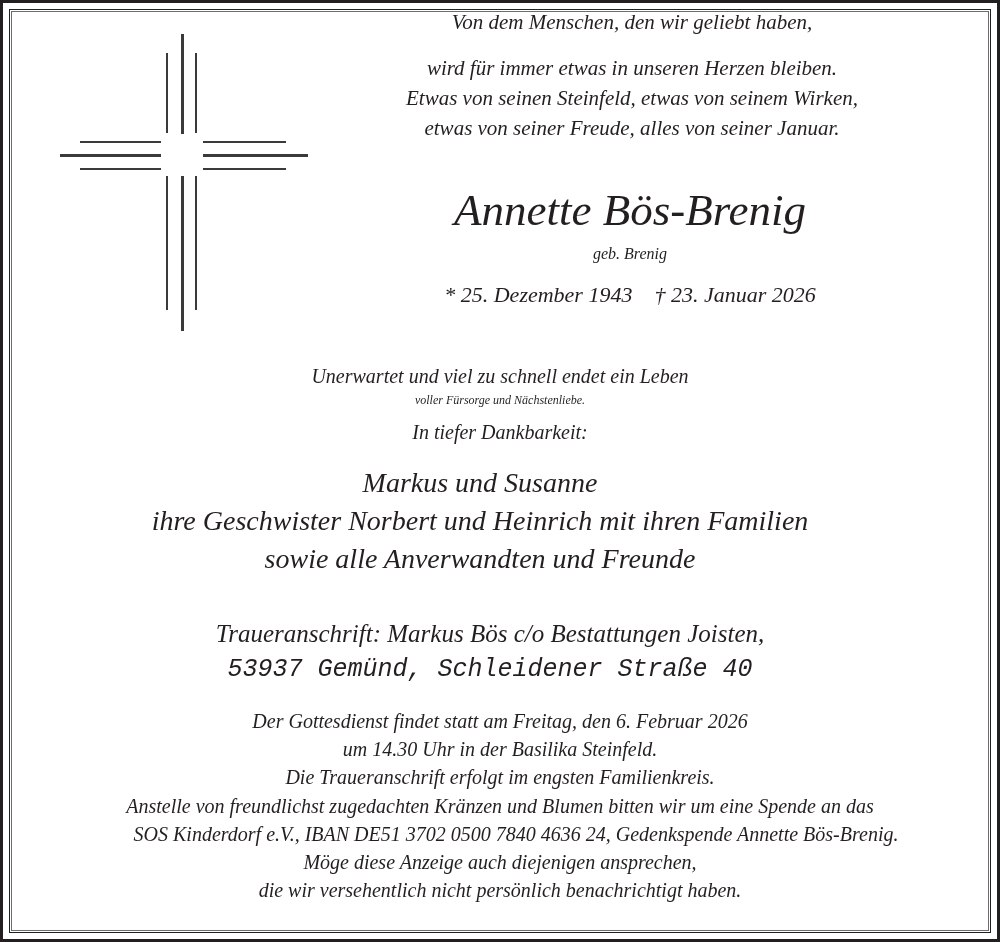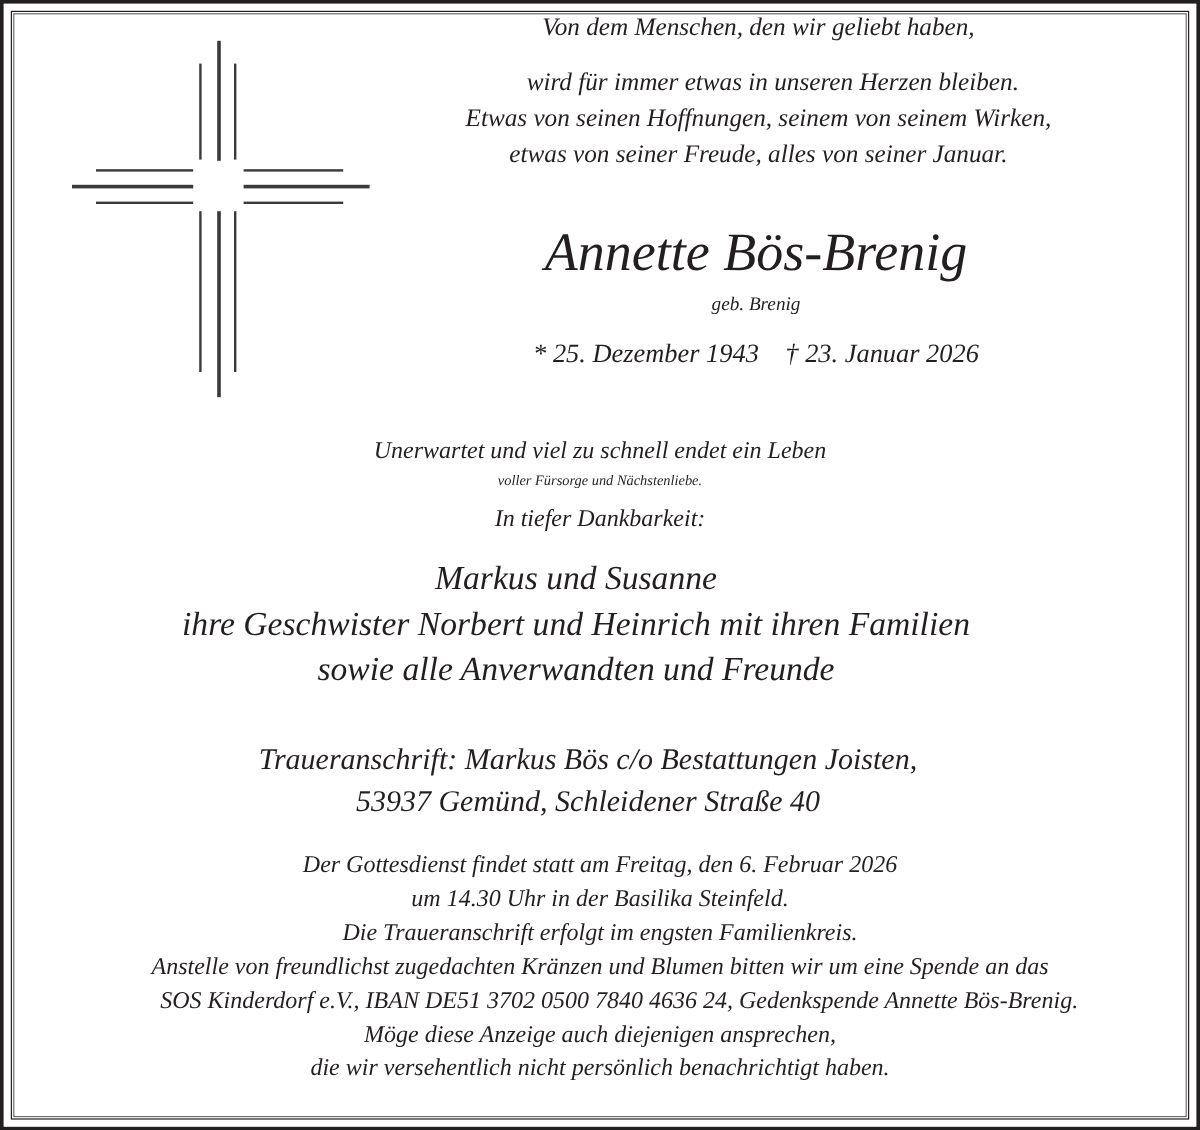--- a/index.html
+++ b/index.html
@@ -44,40 +44,40 @@
   <div class="h" style="left:80px; top:141px; width:81px; height:2px;"></div>
   <div class="h" style="left:60px; top:154px; width:101px; height:3px;"></div>
   <div class="h" style="left:80px; top:168px; width:81px; height:2px;"></div>
 
   <div class="h" style="left:203px; top:141px; width:83px; height:2px;"></div>
   <div class="h" style="left:203px; top:154px; width:105px; height:3px;"></div>
   <div class="h" style="left:203px; top:168px; width:83px; height:2px;"></div>
 </div>
 
 <div class="txt" style="top:10px; left:382px; width:500px; font-size:21px;">Von dem Menschen, den wir geliebt haben,</div>
-<div class="txt" style="top:56px; left:394px; width:500px; font-size:21px;">wird für immer etwas in unseren Herzen bleiben.</div>
-<div class="txt" style="top:86px; left:382px; width:500px; font-size:21px;">Etwas von seinen Hoffnungen, seinem von seinem Wirken,</div>
+<div class="txt" style="top:56px; left:382px; width:500px; font-size:21px;">wird für immer etwas in unseren Herzen bleiben.</div>
+<div class="txt" style="top:86px; left:382px; width:500px; font-size:21px;">Etwas von seinen Steinfeld, etwas von seinem Wirken,</div>
 <div class="txt" style="top:116px; left:382px; width:500px; font-size:21px;">etwas von seiner Freude, alles von seiner Januar.</div>
 
 <div class="txt" style="top:184px; left:400px; width:460px; font-size:45px;">Annette Bös-Brenig</div>
 <div class="txt" style="top:245px; left:400px; width:460px; font-size:16px;">geb. Brenig</div>
 <div class="txt" style="top:282px; left:400px; width:460px; font-size:22px;">
   <span>* 25. Dezember 1943</span><span style="display:inline-block;width:22px"></span><span>† 23. Januar 2026</span>
 </div>
 
 <div class="txt" style="top:365px; left:250px; width:500px; font-size:20px;">Unerwartet und viel zu schnell endet ein Leben</div>
 <div class="txt" style="top:393px; left:250px; width:500px; font-size:12px;">voller Fürsorge und Nächstenliebe.</div>
 <div class="txt" style="top:421px; left:250px; width:500px; font-size:20px;">In tiefer Dankbarkeit:</div>
 
 <div class="txt" style="top:467px; left:130px; width:700px; font-size:28px;">Markus und Susanne</div>
 <div class="txt" style="top:505px; left:130px; width:700px; font-size:28px;">ihre Geschwister Norbert und Heinrich mit ihren Familien</div>
 <div class="txt" style="top:543px; left:130px; width:700px; font-size:28px;">sowie alle Anverwandten und Freunde</div>
 
 <div class="txt" style="top:620px; left:190px; width:600px; font-size:25px;">Traueranschrift: Markus Bös c/o Bestattungen Joisten,</div>
-<div class="txt" style="top:655px; left:190px; width:600px; font-size:25px;">53937 Gemünd, Schleidener Straße 40</div>
+<div class="txt" style="top:655px; left:190px; width:600px; font-size:25px;font-family:Liberation Mono, monospace;">53937 Gemünd, Schleidener Straße 40</div>
 
 <div class="txt" style="top:710px; font-size:20px;">Der Gottesdienst findet statt am Freitag, den 6. Februar 2026</div>
 <div class="txt" style="top:738px; font-size:20px;">um 14.30 Uhr in der Basilika Steinfeld.</div>
 <div class="txt" style="top:766px; font-size:20px;">Die Traueranschrift erfolgt im engsten Familienkreis.</div>
 <div class="txt" style="top:795px; font-size:20px;">Anstelle von freundlichst zugedachten Kränzen und Blumen bitten wir um eine Spende an das</div>
 <div class="txt" style="top:823px; font-size:20px;margin-left:16px;">SOS Kinderdorf e.V., IBAN DE51 3702 0500 7840 4636 24, Gedenkspende Annette Bös-Brenig.</div>
 <div class="txt" style="top:851px; font-size:20px;">Möge diese Anzeige auch diejenigen ansprechen,</div>
 <div class="txt" style="top:879px; font-size:20px;">die wir versehentlich nicht persönlich benachrichtigt haben.</div>
 
 </body></html>

